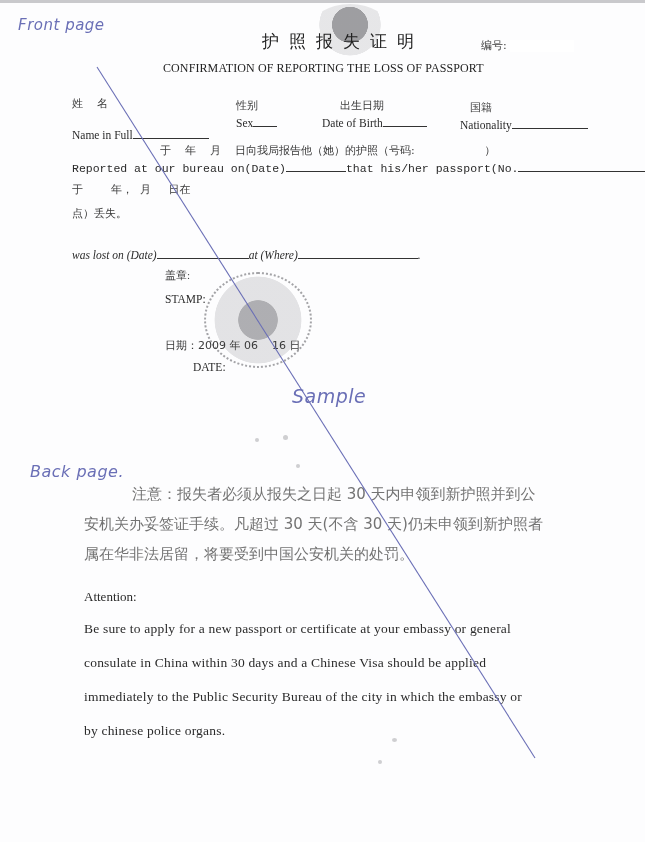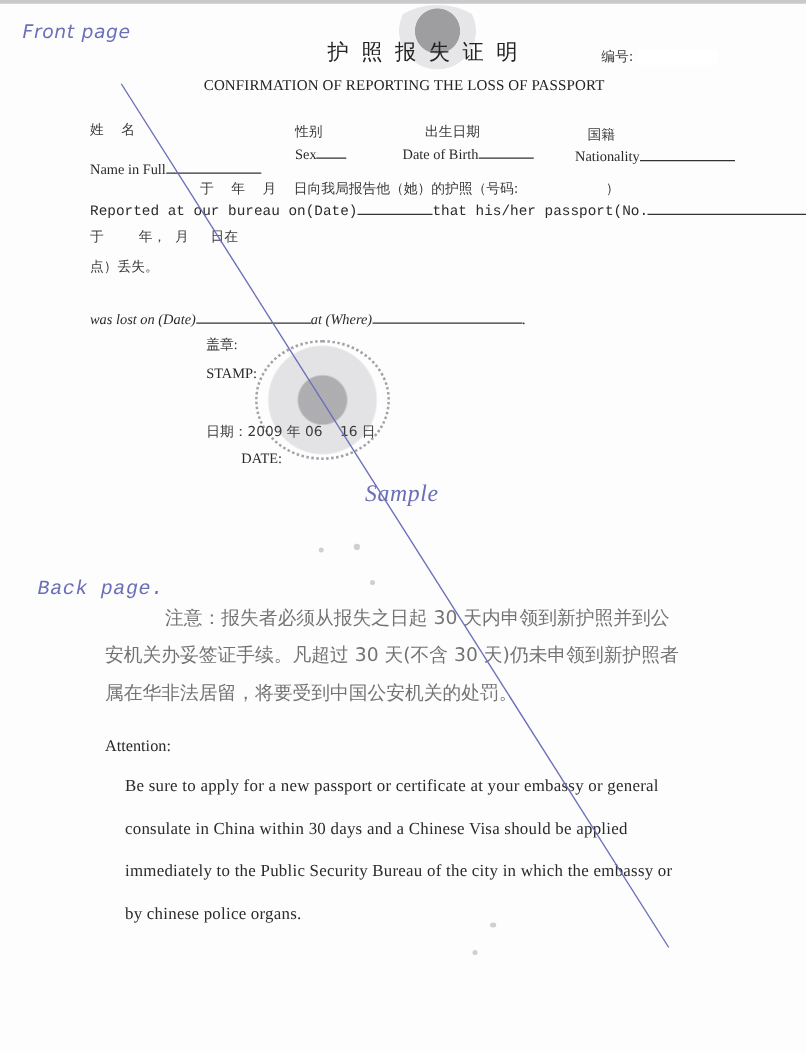--- a/index.html
+++ b/index.html
@@ -35,22 +35,22 @@
   }
   .speckle { position: absolute; border-radius: 50%; background: rgba(120,120,125,0.35); }
   svg.overlay { position: absolute; left: 0; top: 0; }
 </style>
 </head>
 <body>
 
 <div class="topedge"></div>
 
 <div class="abs hand" style="left:18px; top:16px; font-size:15px;">Front page</div>
-<div class="abs hand" style="left:30px; top:462px; font-size:16px;font-family:Liberation Mono, monospace;">Back page.</div>
-<div class="abs hand" style="left:292px; top:385px; font-size:19px;font-family:Liberation Serif, serif;">Sample</div>
+<div class="abs hand" style="left:30px; top:462px; font-size:16px;">Back page.</div>
+<div class="abs hand" style="left:292px; top:385px; font-size:19px;">Sample</div>
 
 <div class="abs cn smallcn" style="left:481px; top:10px;margin-top:28px;">
   <span>编号:</span>
   <span class="serialbox"></span>
 </div>
 <div class="stamp-top" style="left:310px; top:4px; width:80px; height:52px;"></div>
 <div class="abs cn title-cn" style="left:262px; top:30px;">护照报失证明</div>
 <div class="abs title-en" style="left:163px; top:61px;">CONFIRMATION OF REPORTING THE LOSS OF PASSPORT</div>
 
 <div class="abs cn smallcn" style="left:72px; top:96px; white-space:pre;">姓    名</div>
@@ -92,21 +92,21 @@
 <div class="speckle" style="left:392px; top:738px; width:5px; height:4px;"></div>
 <div class="speckle" style="left:378px; top:760px; width:4px; height:4px;"></div>
 
 <div class="abs cn body-cn" style="left:84px; top:479px;">
   <div style="padding-left:48px;"><span>注意：</span><span>报失者必须从报失之日起 30 天内申领到新护照并到公</span></div>
   <div>安机关办妥签证手续。凡超过 30 天(不含 30 天)仍未申领到新护照者</div>
   <div>属在华非法居留，将要受到中国公安机关的处罚。</div>
 </div>
 
 <div class="abs small" style="left:84px; top:589px; font-size:13px;">Attention:</div>
-<div class="abs body-en" style="left:84px; top:612px;margin-left:16px;">
+<div class="abs body-en" style="left:84px; top:612px;">
   <div>Be sure to apply for a new passport or certificate at your embassy or general</div>
   <div>consulate in China within 30 days and a Chinese Visa should be applied</div>
   <div>immediately to the Public Security Bureau of the city in which the embassy or</div>
   <div>by chinese police organs.</div>
 </div>
 
 <svg class="overlay" width="645" height="842">
   <line x1="97" y1="67" x2="535" y2="758" stroke="#6a6fb6" stroke-width="1.1"></line>
 </svg>
 

